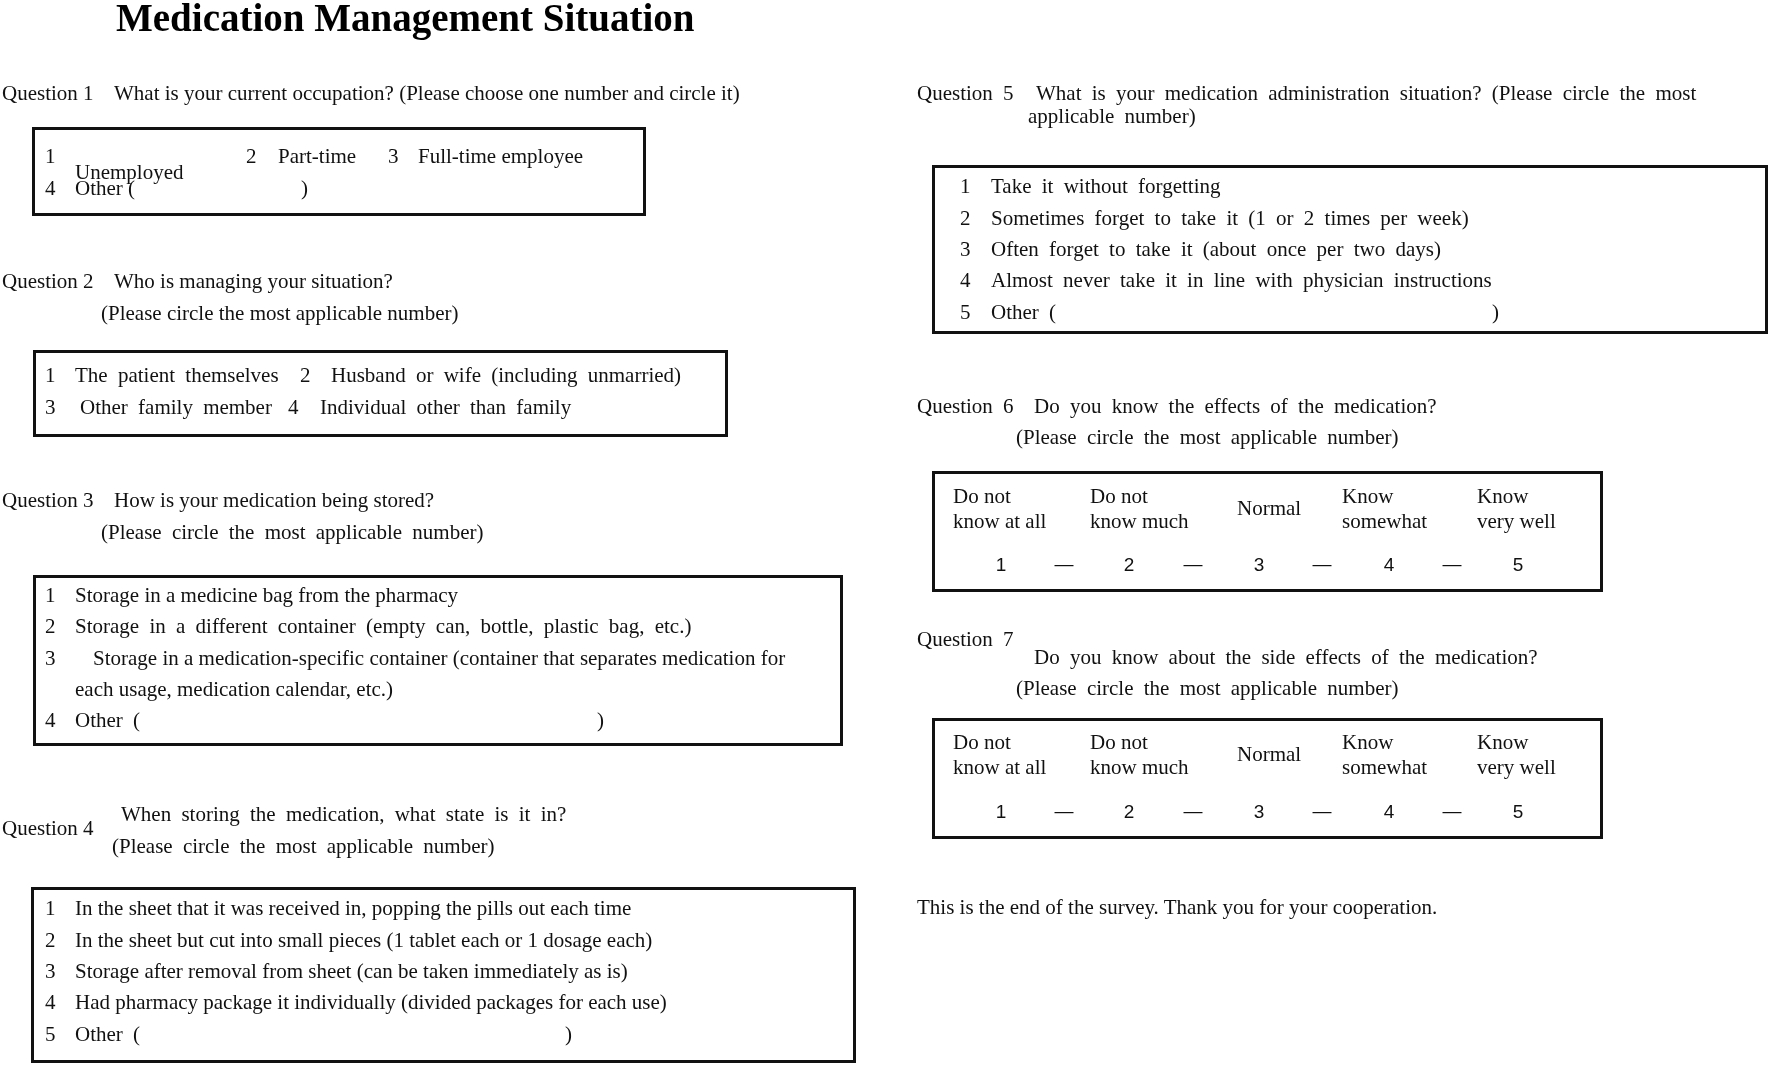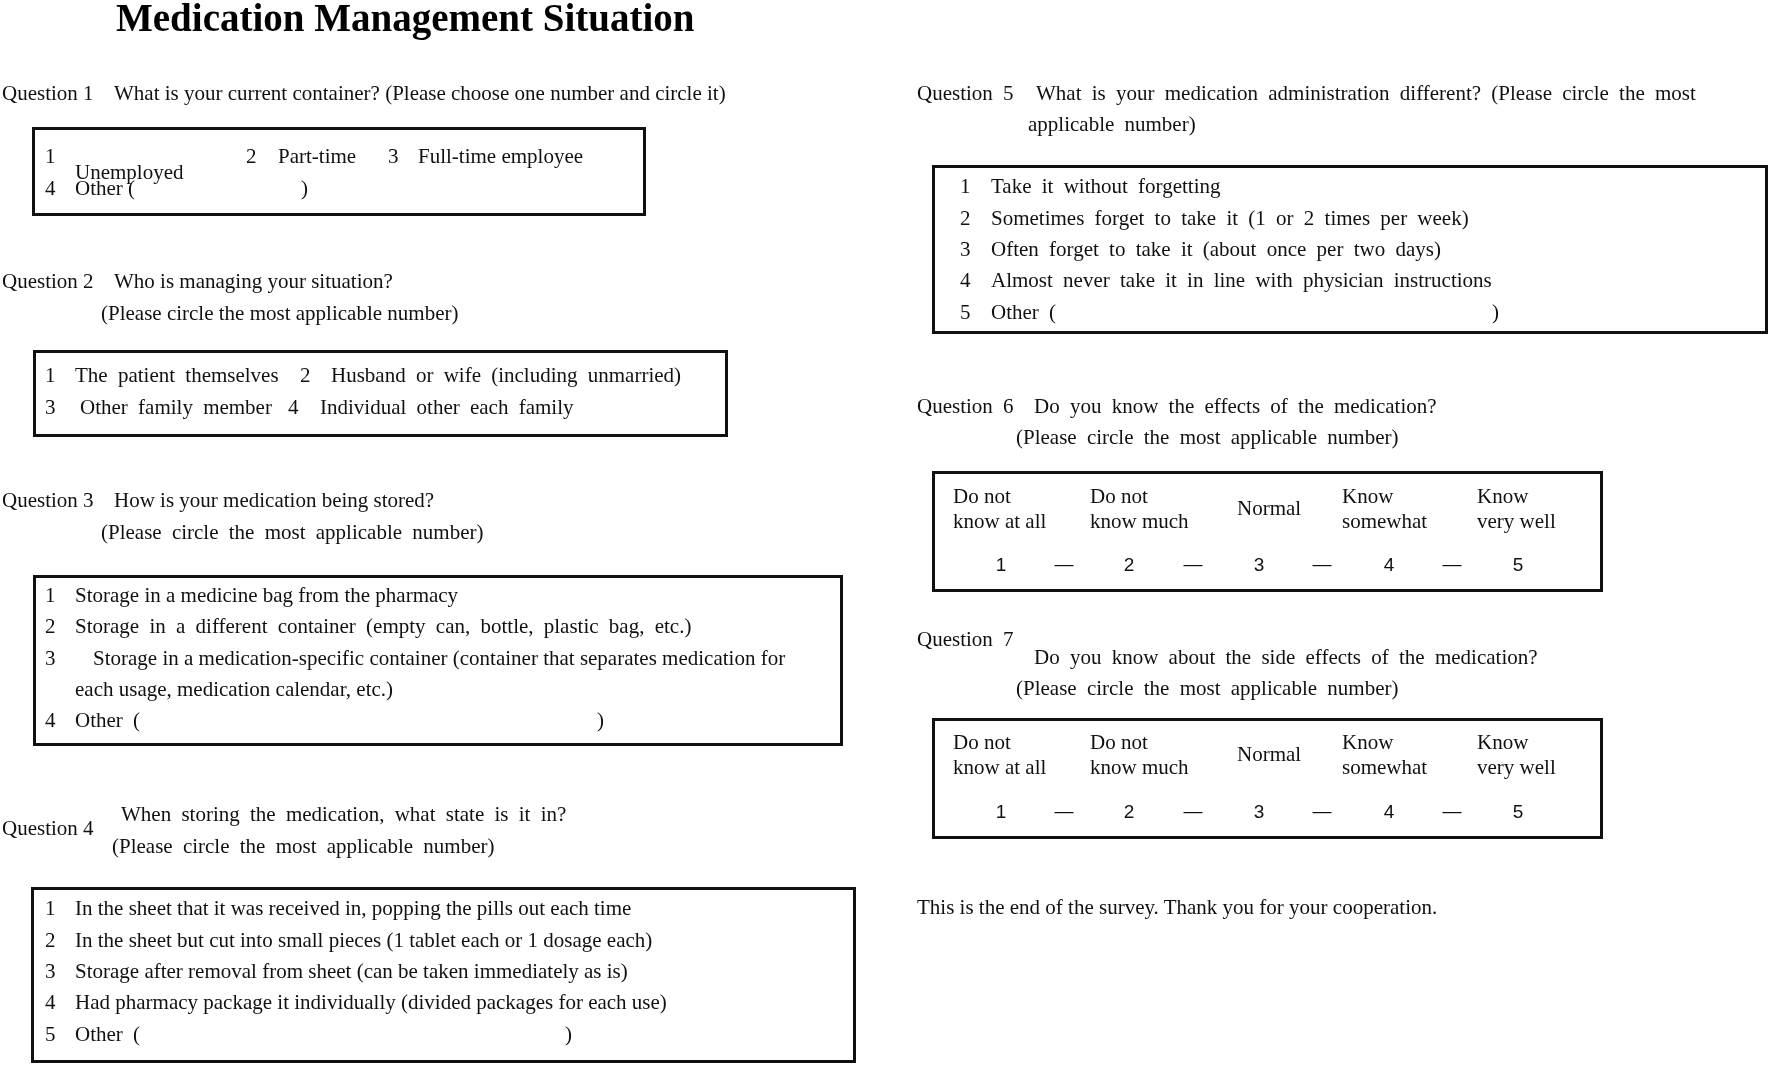--- a/index.html
+++ b/index.html
@@ -15,21 +15,21 @@
           transform: translate(-50%, -50%); }
   .wide { word-spacing: 5px; }
 </style>
 </head>
 <body>
 
 <div class="abs title">Medication Management Situation</div>
 
 <div>
   <span class="abs t" style="left:2px;top:93px">Question 1</span>
-  <span class="abs t" style="left:114px;top:93px">What is your current container? (Please choose one number and circle it)</span>
+  <span class="abs t" style="left:114px;top:93px">What is your current occupation? (Please choose one number and circle it)</span>
   <div class="box" style="left:32px;top:127px;width:614px;height:89px"></div>
   <span class="abs t" style="left:45px;top:156px">1</span>
   <span class="abs t" style="left:75px;top:172px">Unemployed</span>
   <span class="abs t" style="left:246px;top:156px">2</span>
   <span class="abs t" style="left:278px;top:156px">Part-time</span>
   <span class="abs t" style="left:388px;top:156px">3</span>
   <span class="abs t" style="left:418px;top:156px">Full-time employee</span>
   <span class="abs t" style="left:45px;top:188px">4</span>
   <span class="abs t" style="left:75px;top:188px">Other (</span>
   <span class="abs t" style="left:301px;top:188px">)</span>
@@ -40,21 +40,21 @@
   <span class="abs t" style="left:114px;top:281px">Who is managing your situation?</span>
   <span class="abs t" style="left:101px;top:313px">(Please circle the most applicable number)</span>
   <div class="box" style="left:33px;top:350px;width:695px;height:87px"></div>
   <span class="abs t" style="left:45px;top:375px">1</span>
   <span class="abs t wide" style="left:75px;top:375px">The patient themselves</span>
   <span class="abs t" style="left:300px;top:375px">2</span>
   <span class="abs t wide" style="left:331px;top:375px">Husband or wife (including unmarried)</span>
   <span class="abs t" style="left:45px;top:407px">3</span>
   <span class="abs t wide" style="left:80px;top:407px">Other family member</span>
   <span class="abs t" style="left:288px;top:407px">4</span>
-  <span class="abs t wide" style="left:320px;top:407px">Individual other each family</span>
+  <span class="abs t wide" style="left:320px;top:407px">Individual other than family</span>
 </div>
 
 <div>
   <span class="abs t" style="left:2px;top:500px">Question 3</span>
   <span class="abs t" style="left:114px;top:500px">How is your medication being stored?</span>
   <span class="abs t wide" style="left:101px;top:532px">(Please circle the most applicable number)</span>
   <div class="box" style="left:33px;top:575px;width:810px;height:171px"></div>
   <span class="abs t" style="left:45px;top:595px">1</span>
   <span class="abs t" style="left:75px;top:595px">Storage in a medicine bag from the pharmacy</span>
   <span class="abs t" style="left:45px;top:626px">2</span>
@@ -80,22 +80,22 @@
   <span class="abs t" style="left:75px;top:971px">Storage after removal from sheet (can be taken immediately as is)</span>
   <span class="abs t" style="left:45px;top:1002px">4</span>
   <span class="abs t" style="left:75px;top:1002px">Had pharmacy package it individually (divided packages for each use)</span>
   <span class="abs t" style="left:45px;top:1034px">5</span>
   <span class="abs t wide" style="left:75px;top:1034px">Other (</span>
   <span class="abs t" style="left:565px;top:1034px">)</span>
 </div>
 
 <div>
   <span class="abs t wide" style="left:917px;top:93px">Question 5</span>
-  <span class="abs t wide" style="left:1036px;top:93px">What is your medication administration different? (Please circle the most</span>
-  <span class="abs t wide" style="left:1028px;top:124px">applicable number)</span>
+  <span class="abs t wide" style="left:1036px;top:93px">What is your medication administration situation? (Please circle the most</span>
+  <span class="abs t wide" style="left:1028px;top:116px">applicable number)</span>
   <div class="box" style="left:932px;top:165px;width:836px;height:169px"></div>
   <span class="abs t" style="left:960px;top:186px">1</span>
   <span class="abs t wide" style="left:991px;top:186px">Take it without forgetting</span>
   <span class="abs t" style="left:960px;top:218px">2</span>
   <span class="abs t wide" style="left:991px;top:218px">Sometimes forget to take it (1 or 2 times per week)</span>
   <span class="abs t" style="left:960px;top:249px">3</span>
   <span class="abs t wide" style="left:991px;top:249px">Often forget to take it (about once per two days)</span>
   <span class="abs t" style="left:960px;top:280px">4</span>
   <span class="abs t wide" style="left:991px;top:280px">Almost never take it in line with physician instructions</span>
   <span class="abs t" style="left:960px;top:312px">5</span>

